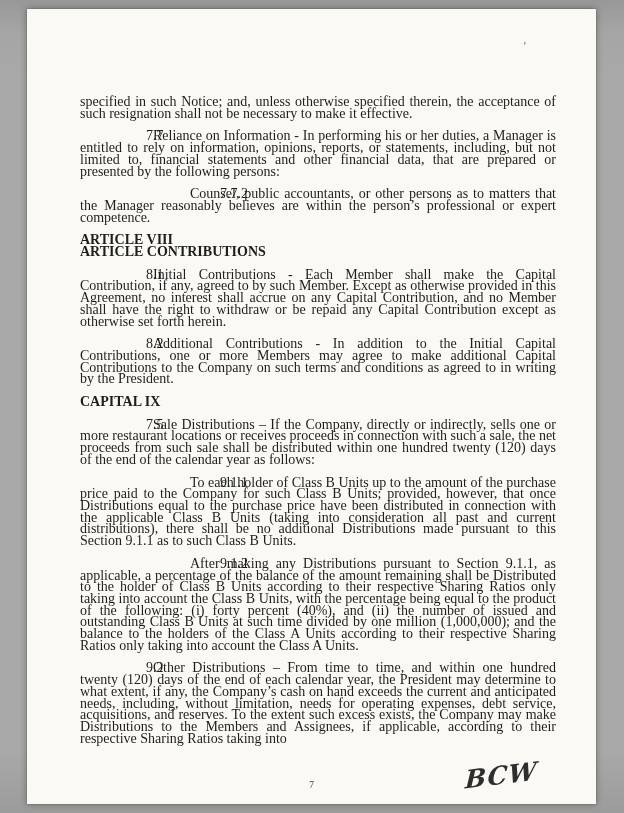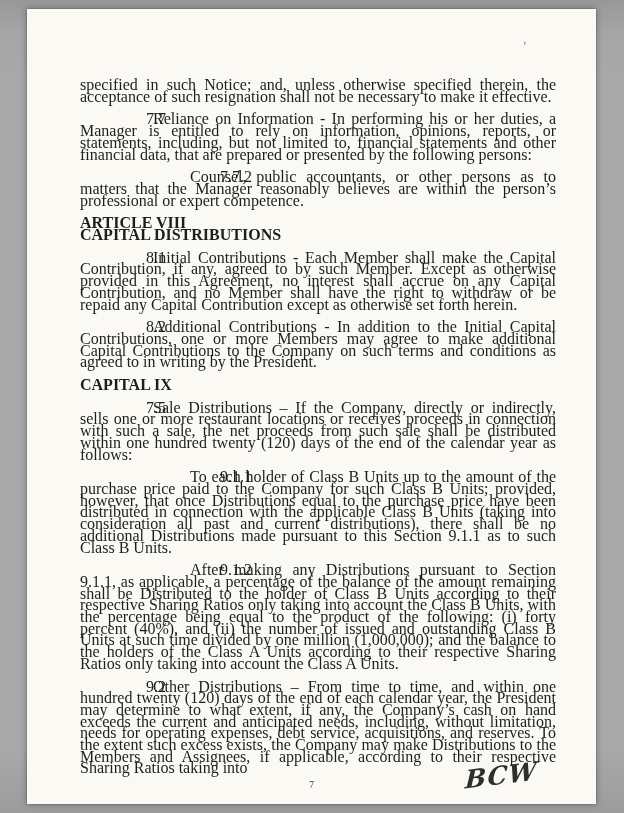--- a/index.html
+++ b/index.html
@@ -15,23 +15,23 @@
     background:linear-gradient(180deg, rgba(0,0,0,0.10) 0%, rgba(0,0,0,0.02) 4%, rgba(0,0,0,0) 10%, rgba(0,0,0,0) 92%, rgba(0,0,0,0.08) 100%);
     pointer-events:none;
   }
   .page {
     position:absolute; left:27px; top:9px;
     width:569px; height:795px;
     background:#faf9f4;
     box-shadow:0 0 7px rgba(0,0,0,0.35), 0 0 1px rgba(0,0,0,0.5);
   }
   .content {
-    position:absolute; left:53px; top:70px; width:476px;
+    position:absolute; left:53px; top:87px; width:476px;
     color:#1e1e1e;
-    font-size:16px; line-height:11.7px;
+    font-size:14px; line-height:11.7px;
     text-align:justify;
   }
   .para { margin:0 0 11px 0; }
   .level0 { text-indent:0; }
   .level1 { text-indent:33px; }
   .level2 { text-indent:70px; }
   .snum { display:inline-block; }
   .level1 .snum { width:40px; }
   .level2 .snum { width:40px; }
   .heading {
@@ -62,21 +62,21 @@
 <div class="scan-vignette"></div>
 
 <div class="page">
   <span class="artifact">'</span>
   <div class="content">
       <p class="para level0">specified in such Notice; and, unless otherwise specified therein, the acceptance of such resignation shall not be necessary to make it effective.</p>
       <p class="para level1"><span class="snum">7.7</span>Reliance on Information - In performing his or her duties, a Manager is entitled to rely on information, opinions, reports, or statements, including, but not limited to, financial statements and other financial data, that are prepared or presented by the following persons:</p>
       <p class="para level2"><span class="snum">7.7.2</span>Counsel, public accountants, or other persons as to matters that the Manager reasonably believes are within the person’s professional or expert competence.</p>
       <div class="heading">
         <div>ARTICLE VIII</div>
-        <div>CAPITAL DISTRIBUTIONS</div>
+        <div>ARTICLE CONTRIBUTIONS</div>
       </div>
       <p class="para level1"><span class="snum">8.1</span>Initial Contributions - Each Member shall make the Capital Contribution, if any, agreed to by such Member.  Except as otherwise provided in this Agreement, no interest shall accrue on any Capital Contribution, and no Member shall have the right to withdraw or be repaid any Capital Contribution except as otherwise set forth herein.</p>
       <p class="para level1"><span class="snum">8.2</span>Additional Contributions - In addition to the Initial Capital Contributions, one or more Members may agree to make additional Capital Contributions to the Company on such terms and conditions as agreed to in writing by the President.</p>
       <div class="heading">
         <div>CAPITAL IX</div>
       </div>
       <p class="para level1"><span class="snum">7.5</span>Sale Distributions – If the Company, directly or indirectly, sells one or more restaurant locations or receives proceeds in connection with such a sale, the net proceeds from such sale shall be distributed within one hundred twenty (120) days of the end of the calendar year as follows:</p>
       <p class="para level2"><span class="snum">9.1.1</span>To each holder of Class B Units up to the amount of the purchase price paid to the Company for such Class B Units; provided, however, that once Distributions equal to the purchase price have been distributed in connection with the applicable Class B Units (taking into consideration all past and current distributions), there shall be no additional Distributions made pursuant to this Section 9.1.1 as to such Class B Units.</p>
       <p class="para level2"><span class="snum">9.1.2</span>After making any Distributions pursuant to Section 9.1.1, as applicable, a percentage of the balance of the amount remaining shall be Distributed to the holder of Class B Units according to their respective Sharing Ratios only taking into account the Class B Units, with the percentage being equal to the product of the following: (i) forty percent (40%), and (ii) the number of issued and outstanding Class B Units at such time divided by one million (1,000,000); and the balance to the holders of the Class A Units according to their respective Sharing Ratios only taking into account the Class A Units.</p>
       <p class="para level1"><span class="snum">9.2</span>Other Distributions – From time to time, and within one hundred twenty (120) days of the end of each calendar year, the President may determine to what extent, if any, the Company’s cash on hand exceeds the current and anticipated needs, including, without limitation, needs for operating expenses, debt service, acquisitions, and reserves.  To the extent such excess exists, the Company may make Distributions to the Members and Assignees, if applicable, according to their respective Sharing Ratios taking into</p>

